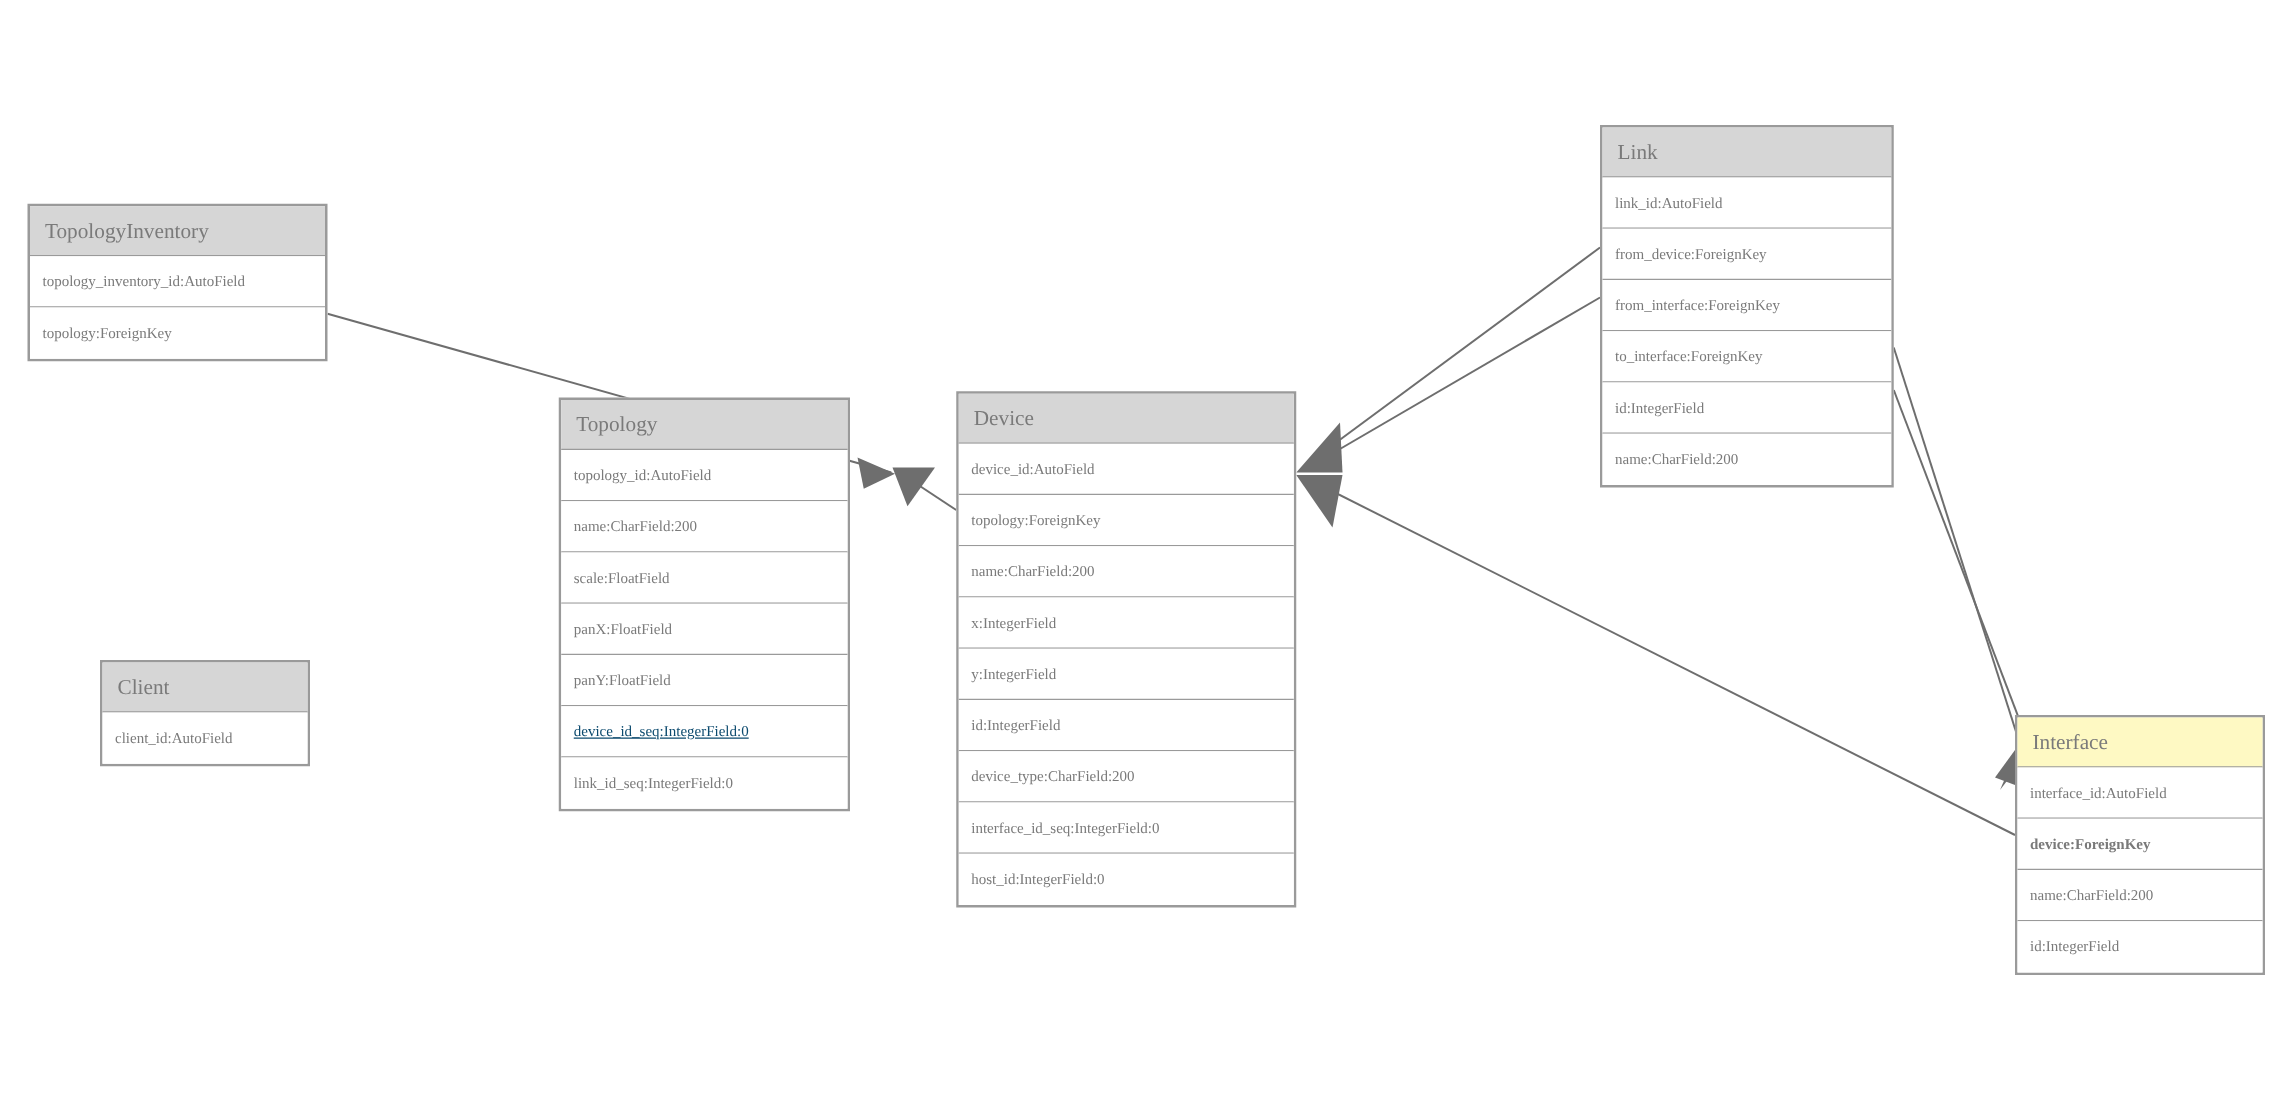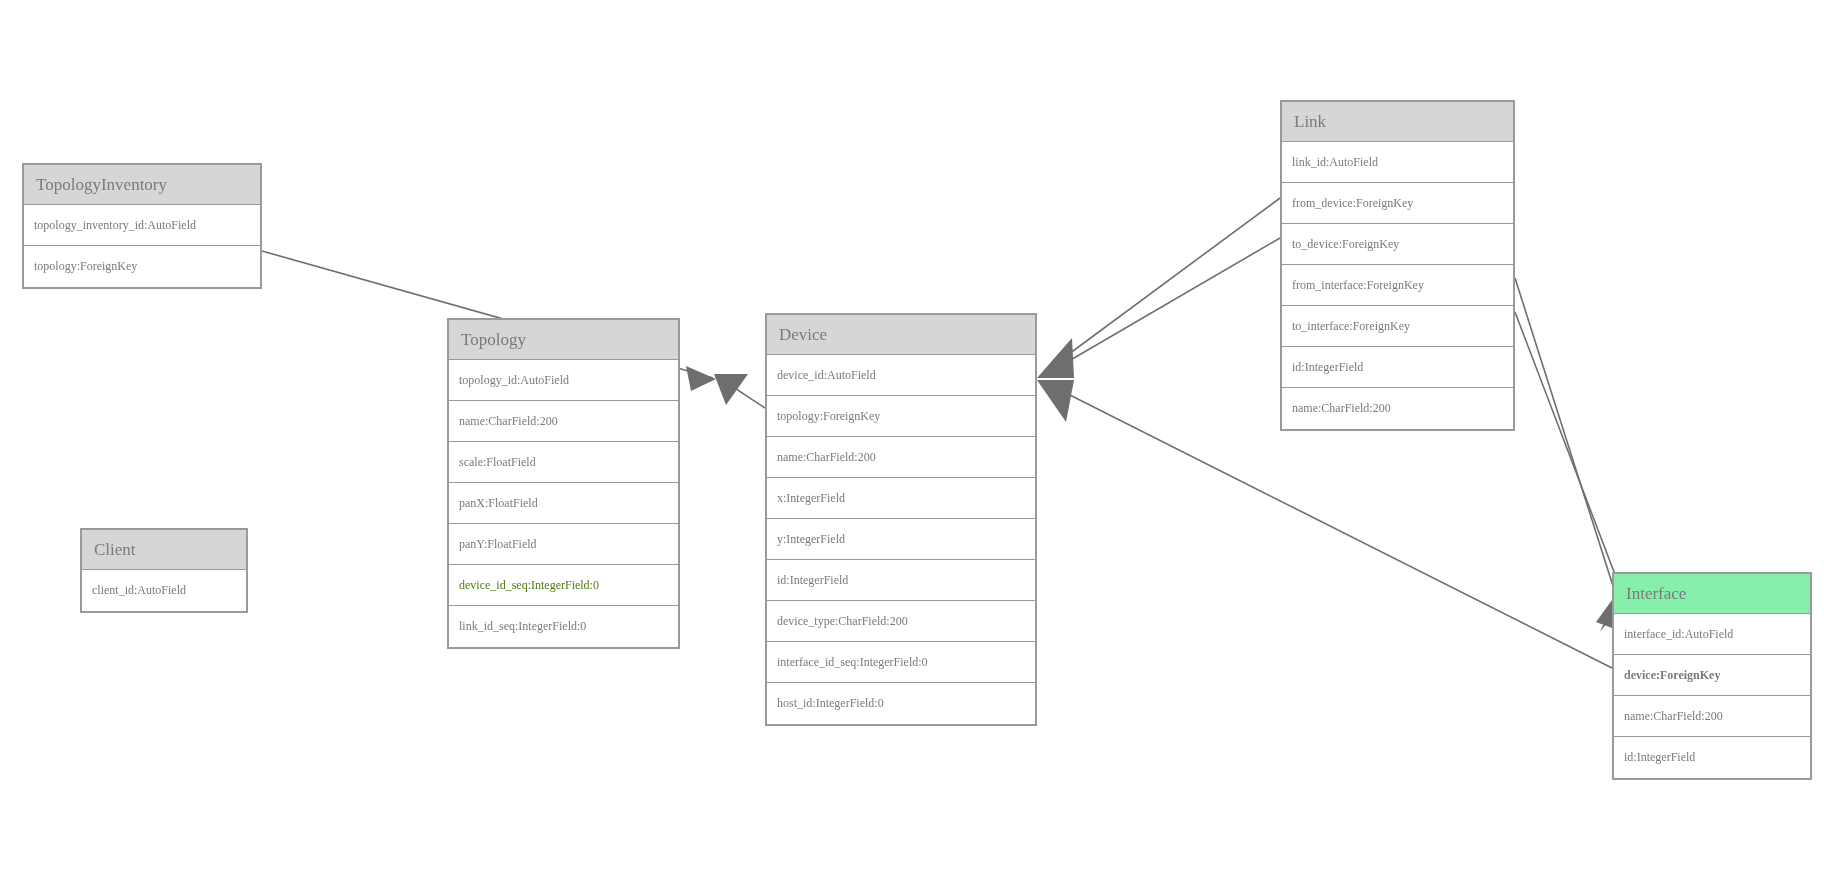--- a/index.html
+++ b/index.html
@@ -117,21 +117,21 @@
         <div class="entity-row" style="color: rgb(122, 122, 122); border-bottom-color: rgb(154, 154, 154);">topology_inventory_id:AutoField</div>
         <div class="entity-row" style="color: rgb(122, 122, 122); border-bottom-color: rgb(154, 154, 154);">topology:ForeignKey</div>
       </div>
       <div class="entity" style="left: 447px; top: 318px; width: 233px; border-color: rgb(154, 154, 154);">
         <div class="entity-title" style="background: rgb(214, 214, 214); color: rgb(122, 122, 122); border-bottom-color: rgb(154, 154, 154);">Topology</div>
         <div class="entity-row" style="color: rgb(122, 122, 122); border-bottom-color: rgb(154, 154, 154);">topology_id:AutoField</div>
         <div class="entity-row" style="color: rgb(122, 122, 122); border-bottom-color: rgb(154, 154, 154);">name:CharField:200</div>
         <div class="entity-row" style="color: rgb(122, 122, 122); border-bottom-color: rgb(154, 154, 154);">scale:FloatField</div>
         <div class="entity-row" style="color: rgb(122, 122, 122); border-bottom-color: rgb(154, 154, 154);">panX:FloatField</div>
         <div class="entity-row" style="color: rgb(122, 122, 122); border-bottom-color: rgb(154, 154, 154);">panY:FloatField</div>
-        <div class="entity-row" style="color: #4d7c0f; border-bottom-color: rgb(154, 154, 154);">device_id_seq:IntegerField:0</div>
+        <div class="entity-row" style="color: #0c4a6e; border-bottom-color: rgb(154, 154, 154); text-decoration: underline;">device_id_seq:IntegerField:0</div>
         <div class="entity-row" style="color: rgb(122, 122, 122); border-bottom-color: rgb(154, 154, 154);">link_id_seq:IntegerField:0</div>
       </div>
       <div class="entity" style="left: 80px; top: 528px; width: 168px; border-color: rgb(154, 154, 154);">
         <div class="entity-title" style="background: rgb(214, 214, 214); color: rgb(122, 122, 122); border-bottom-color: rgb(154, 154, 154);">Client</div>
         <div class="entity-row" style="color: rgb(122, 122, 122); border-bottom-color: rgb(154, 154, 154);">client_id:AutoField</div>
       </div>
       <div class="entity" style="left: 765px; top: 313px; width: 272px; border-color: rgb(154, 154, 154);">
         <div class="entity-title" style="background: rgb(214, 214, 214); color: rgb(122, 122, 122); border-bottom-color: rgb(154, 154, 154);">Device</div>
         <div class="entity-row" style="color: rgb(122, 122, 122); border-bottom-color: rgb(154, 154, 154);">device_id:AutoField</div>
         <div class="entity-row" style="color: rgb(122, 122, 122); border-bottom-color: rgb(154, 154, 154);">topology:ForeignKey</div>
@@ -140,28 +140,27 @@
         <div class="entity-row" style="color: rgb(122, 122, 122); border-bottom-color: rgb(154, 154, 154);">y:IntegerField</div>
         <div class="entity-row" style="color: rgb(122, 122, 122); border-bottom-color: rgb(154, 154, 154);">id:IntegerField</div>
         <div class="entity-row" style="color: rgb(122, 122, 122); border-bottom-color: rgb(154, 154, 154);">device_type:CharField:200</div>
         <div class="entity-row" style="color: rgb(122, 122, 122); border-bottom-color: rgb(154, 154, 154);">interface_id_seq:IntegerField:0</div>
         <div class="entity-row" style="color: rgb(122, 122, 122); border-bottom-color: rgb(154, 154, 154);">host_id:IntegerField:0</div>
       </div>
       <div class="entity" style="left: 1280px; top: 100px; width: 235px; border-color: rgb(154, 154, 154);">
         <div class="entity-title" style="background: rgb(214, 214, 214); color: rgb(122, 122, 122); border-bottom-color: rgb(154, 154, 154);">Link</div>
         <div class="entity-row" style="color: rgb(122, 122, 122); border-bottom-color: rgb(154, 154, 154);">link_id:AutoField</div>
         <div class="entity-row" style="color: rgb(122, 122, 122); border-bottom-color: rgb(154, 154, 154);">from_device:ForeignKey</div>
-        <div class="entity-row" style="color: rgb(122, 122, 122); border-bottom-color: rgb(154, 154, 154);">to_device:ForeignKey</div>
         <div class="entity-row" style="color: rgb(122, 122, 122); border-bottom-color: rgb(154, 154, 154);">from_interface:ForeignKey</div>
         <div class="entity-row" style="color: rgb(122, 122, 122); border-bottom-color: rgb(154, 154, 154);">to_interface:ForeignKey</div>
         <div class="entity-row" style="color: rgb(122, 122, 122); border-bottom-color: rgb(154, 154, 154);">id:IntegerField</div>
         <div class="entity-row" style="color: rgb(122, 122, 122); border-bottom-color: rgb(154, 154, 154);">name:CharField:200</div>
       </div>
       <div class="entity" style="left: 1612px; top: 572px; width: 200px; border-color: rgb(154, 154, 154);">
-        <div class="entity-title" style="background: #86efac; color: rgb(122, 122, 122); border-bottom-color: rgb(154, 154, 154);">Interface</div>
+        <div class="entity-title" style="background: #fef9c3; color: rgb(122, 122, 122); border-bottom-color: rgb(154, 154, 154);">Interface</div>
         <div class="entity-row" style="color: rgb(122, 122, 122); border-bottom-color: rgb(154, 154, 154);">interface_id:AutoField</div>
         <div class="entity-row" style="color: rgb(122, 122, 122); border-bottom-color: rgb(154, 154, 154); font-weight: bold;">device:ForeignKey</div>
         <div class="entity-row" style="color: rgb(122, 122, 122); border-bottom-color: rgb(154, 154, 154);">name:CharField:200</div>
         <div class="entity-row" style="color: rgb(122, 122, 122); border-bottom-color: rgb(154, 154, 154);">id:IntegerField</div>
       </div>
     </div>
 
 </div>
 
 </body></html>

